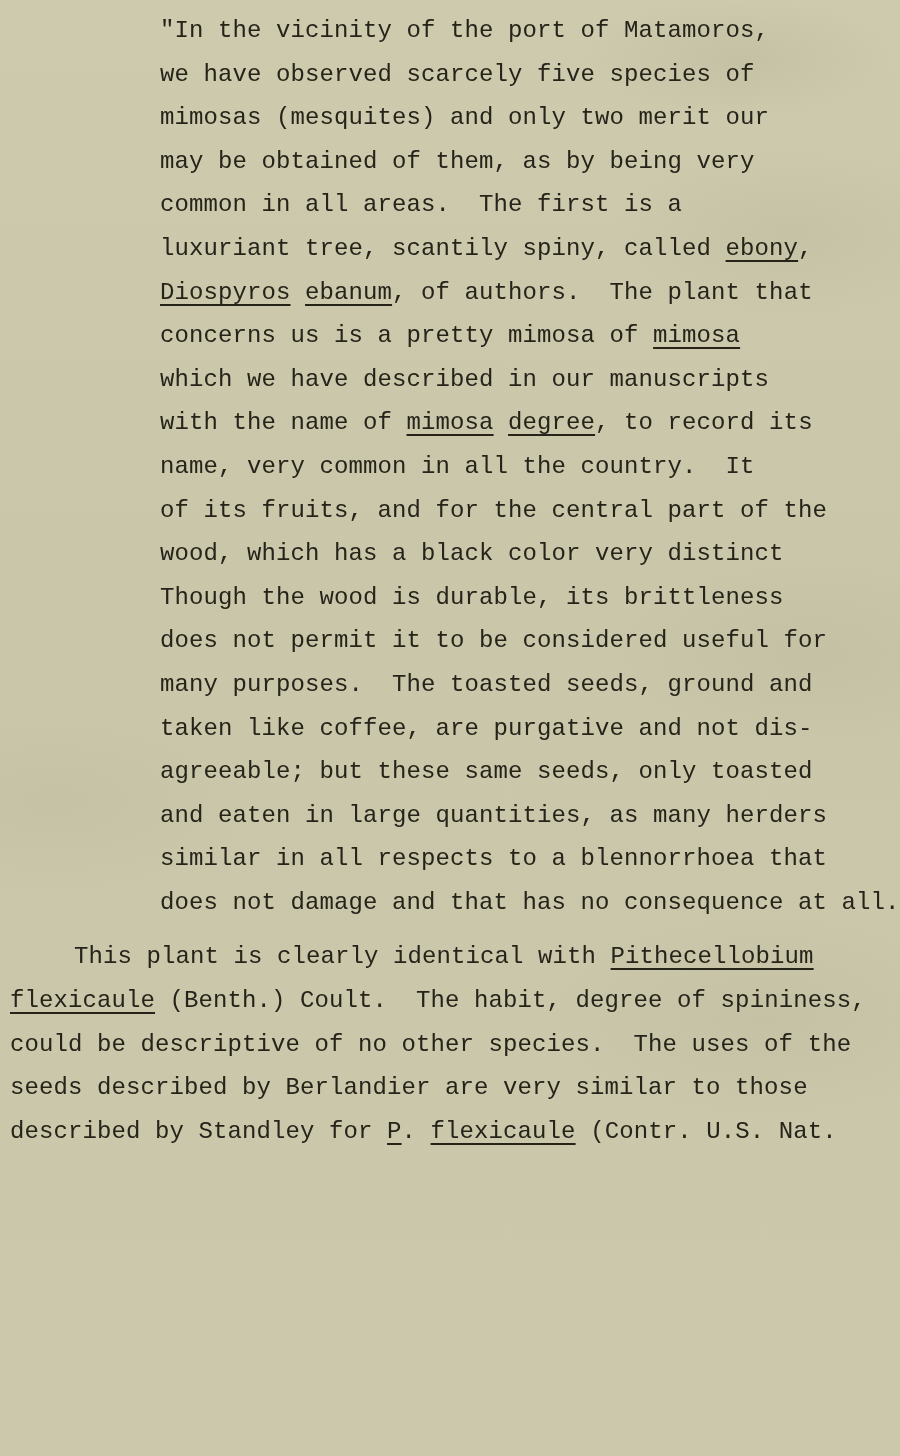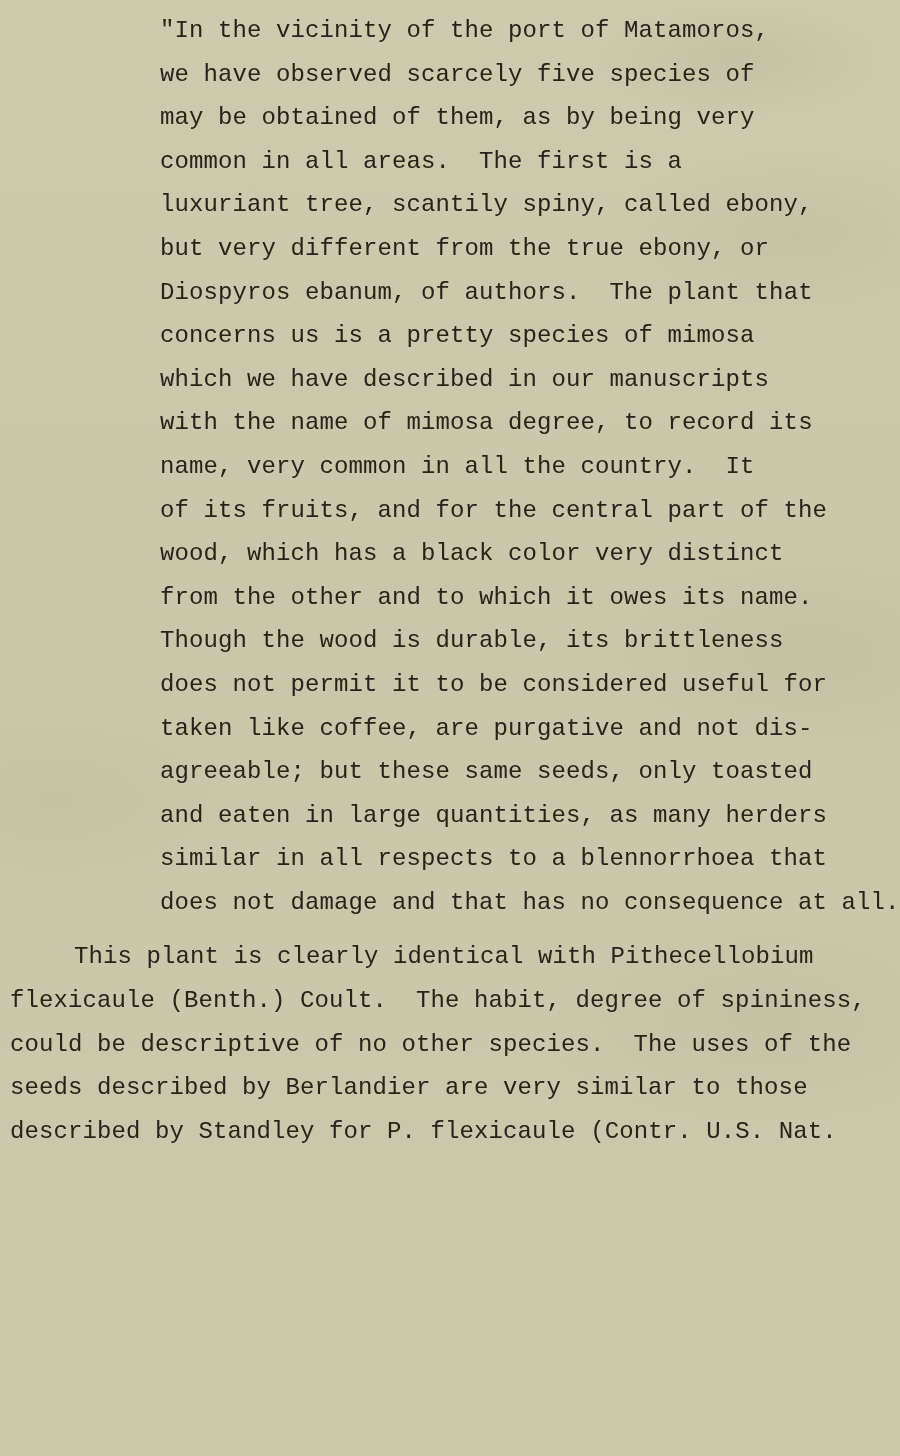--- a/index.html
+++ b/index.html
@@ -42,47 +42,48 @@
     margin-left: 10px;
     margin-top: 11px;
   }
   .closing-paragraph .line:first-child {
     text-indent: 64px;
   }
   .line {
     white-space: pre;
   }
   .u {
+    text-decoration: underline;
     text-decoration-thickness: 2px;
     text-underline-offset: 5px;
   }
 </style>
 </head>
 <body>
 
 <div class="paper-texture"></div>
 
 <div class="page">
   <div class="quote-block">
       <div class="line"><span>"In the vicinity of the port of Matamoros,</span></div>
       <div class="line"><span>we have observed scarcely five species of</span></div>
+      <div class="line"><span>mimosas (mesquites) and only two merit our</span></div>
       <div class="line"><span>may be obtained of them, as by being very</span></div>
       <div class="line"><span>common in all areas.  The first is a</span></div>
       <div class="line"><span>luxuriant tree, scantily spiny, called </span><span class="u">ebony</span><span>,</span></div>
-      <div class="line"><span>but very different from the true </span><span class="u">ebony</span><span>, or</span></div>
       <div class="line"><span class="u">Diospyros</span><span> </span><span class="u">ebanum</span><span>, of authors.  The plant that</span></div>
-      <div class="line"><span>concerns us is a pretty species of </span><span class="u">mimosa</span></div>
+      <div class="line"><span>concerns us is a pretty mimosa of </span><span class="u">mimosa</span></div>
       <div class="line"><span>which we have described in our manuscripts</span></div>
       <div class="line"><span>with the name of </span><span class="u">mimosa</span><span> </span><span class="u">degree</span><span>, to record its</span></div>
       <div class="line"><span>name, very common in all the country.  It</span></div>
       <div class="line"><span>of its fruits, and for the central part of the</span></div>
       <div class="line"><span>wood, which has a black color very distinct</span></div>
-      <div class="line"><span>from the other and to which it owes its name.</span></div>
       <div class="line"><span>Though the wood is durable, its brittleness</span></div>
       <div class="line"><span>does not permit it to be considered useful for</span></div>
+      <div class="line"><span>many purposes.  The toasted seeds, ground and</span></div>
       <div class="line"><span>taken like coffee, are purgative and not dis-</span></div>
       <div class="line"><span>agreeable; but these same seeds, only toasted</span></div>
       <div class="line"><span>and eaten in large quantities, as many herders</span></div>
       <div class="line"><span>similar in all respects to a blennorrhoea that</span></div>
       <div class="line"><span>does not damage and that has no consequence at all."</span></div>
     </div>
   <div class="closing-paragraph">
       <div class="line"><span>This plant is clearly identical with </span><span class="u">Pithecellobium</span></div>
       <div class="line"><span class="u">flexicaule</span><span> (Benth.) Coult.  The habit, degree of spininess,</span></div>
       <div class="line"><span>could be descriptive of no other species.  The uses of the</span></div>

